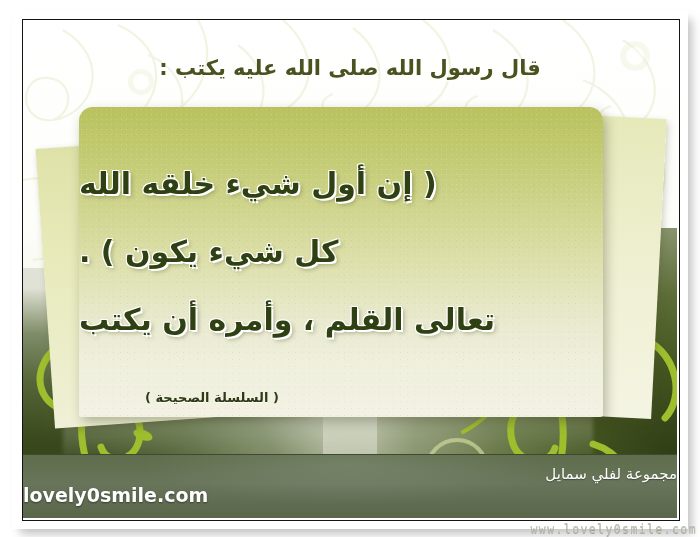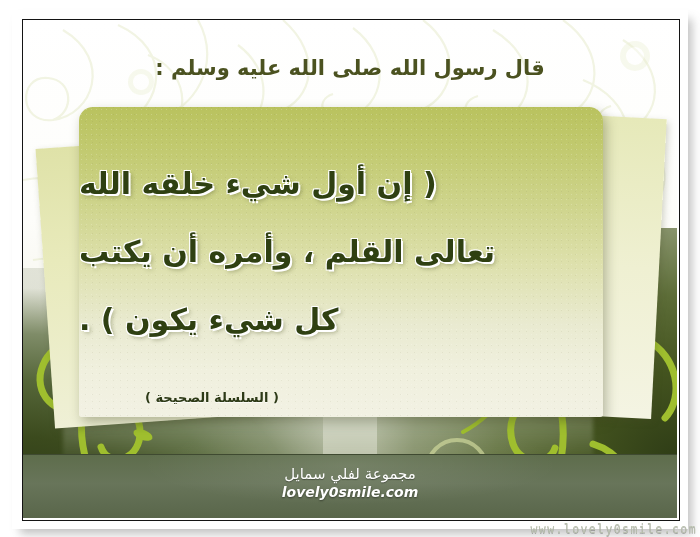--- a/index.html
+++ b/index.html
@@ -114,35 +114,33 @@
   }
   #footer-band .glow {
     position: absolute;
     left: 50%; top: -30px;
     transform: translateX(-50%);
     width: 420px; height: 80px;
     background: radial-gradient(ellipse at center, rgba(255,255,255,0.12) 0%, rgba(255,255,255,0) 70%);
   }
   .footer-txt {
     position: relative;
-    text-align: center;
     color: #ffffff;
   }
   #footer-arabic {
     font-size: 15px;
     letter-spacing: 1px;
     margin-top: 10px;
     direction: rtl;
     text-shadow: 0 1px 1px rgba(0,0,0,0.35);
   }
   #footer-url {
     font-family: "DejaVu Sans", "Liberation Sans", sans-serif;
-    font-style: italic;
     font-weight: bold;
-    font-size: 14px;
+    font-size: 19px;
     margin-top: 1px;
     text-shadow: 0 1px 2px rgba(0,0,0,0.45);
   }
 
   
   #header-line {
     position: absolute;
     left: 0; top: 36px;
     width: 100%;
     text-align: center;
@@ -341,28 +339,28 @@
         <g fill="none" stroke="#9fbe2e" stroke-width="4" stroke-linecap="round">
           <path d="M10,112 C40,96 58,70 70,44 C80,22 100,10 120,16"></path>
           <path d="M70,44 C92,40 108,54 104,70 C100,86 78,86 76,72"></path>
           <path d="M120,16 C140,10 156,22 156,40"></path>
         </g>
       </svg>
 
       <div id="sheet-back-left"></div>
       <div id="sheet-back-right"></div>
 
-      <div id="header-line">قال رسول الله صلى الله عليه وسلم :</div>
+      <div id="header-line">قال رسول الله صلى الله عليه يكتب :</div>
 
       <div id="card">
         <div class="grain"></div>
 
         <div class="hadith-line" id="hadith-1">( إن أول شيء خلقه الله</div>
+        <div class="hadith-line" id="hadith-3">كل شيء يكون ) .</div>
         <div class="hadith-line" id="hadith-2">تعالى القلم ، وأمره أن يكتب</div>
-        <div class="hadith-line" id="hadith-3">كل شيء يكون ) .</div>
 
         <div id="source-ref">( السلسلة الصحيحة )</div>
       </div>
 
       <div id="footer-band">
         <div class="glow"></div>
         <div class="footer-txt" id="footer-arabic">مجموعة لفلي سمايل</div>
         <div class="footer-txt" id="footer-url">lovely0smile.com</div>
       </div>
 

